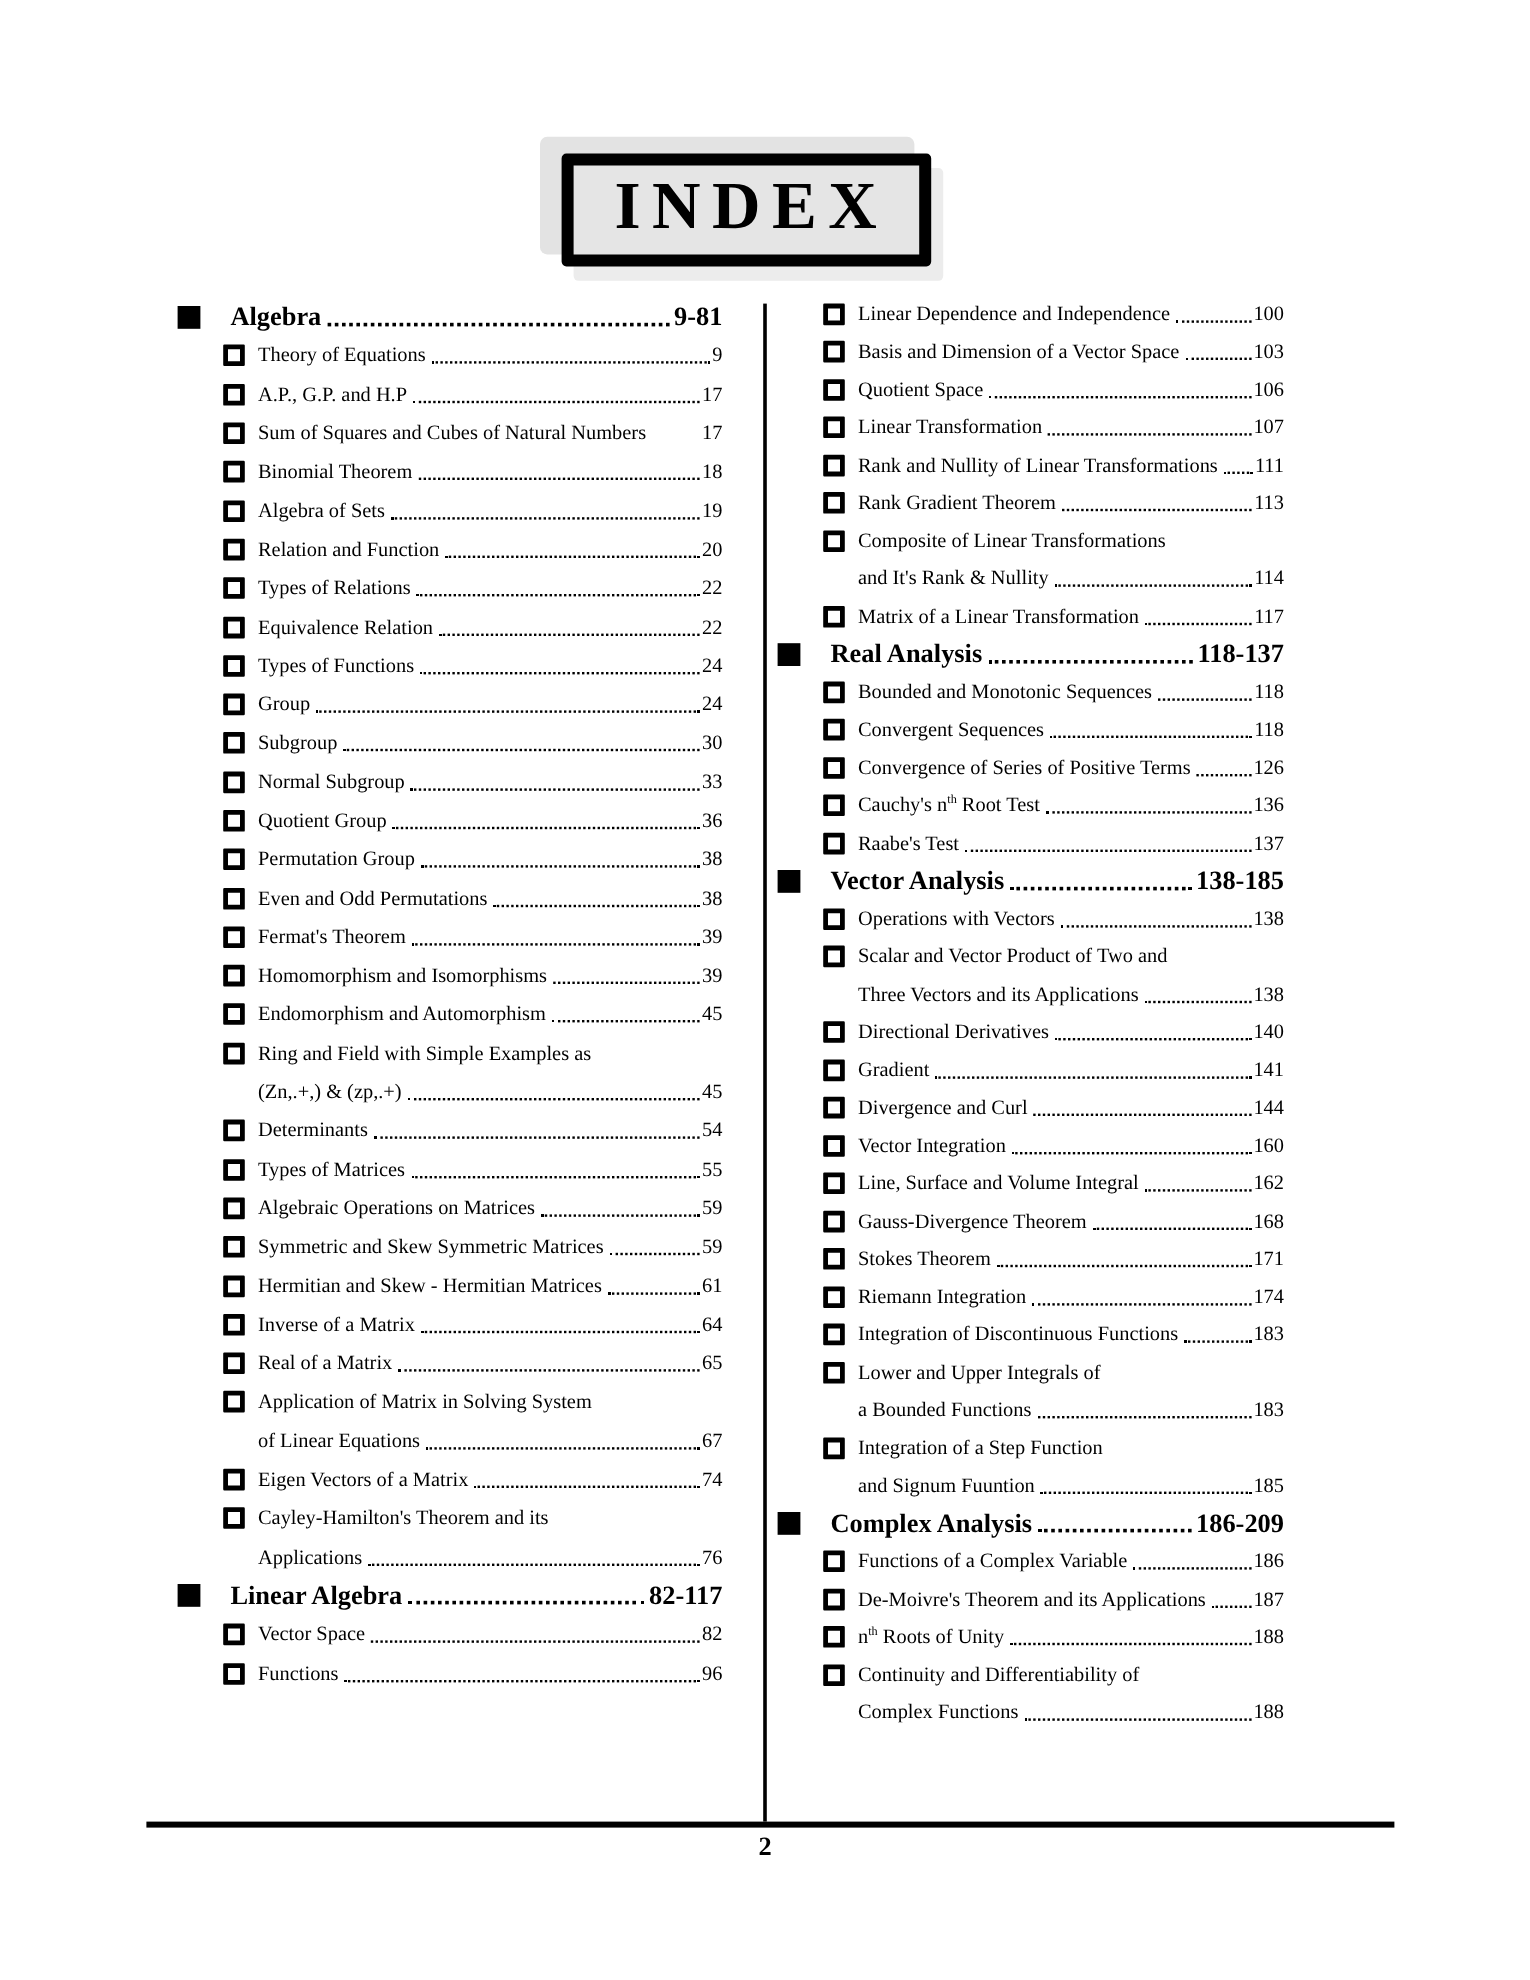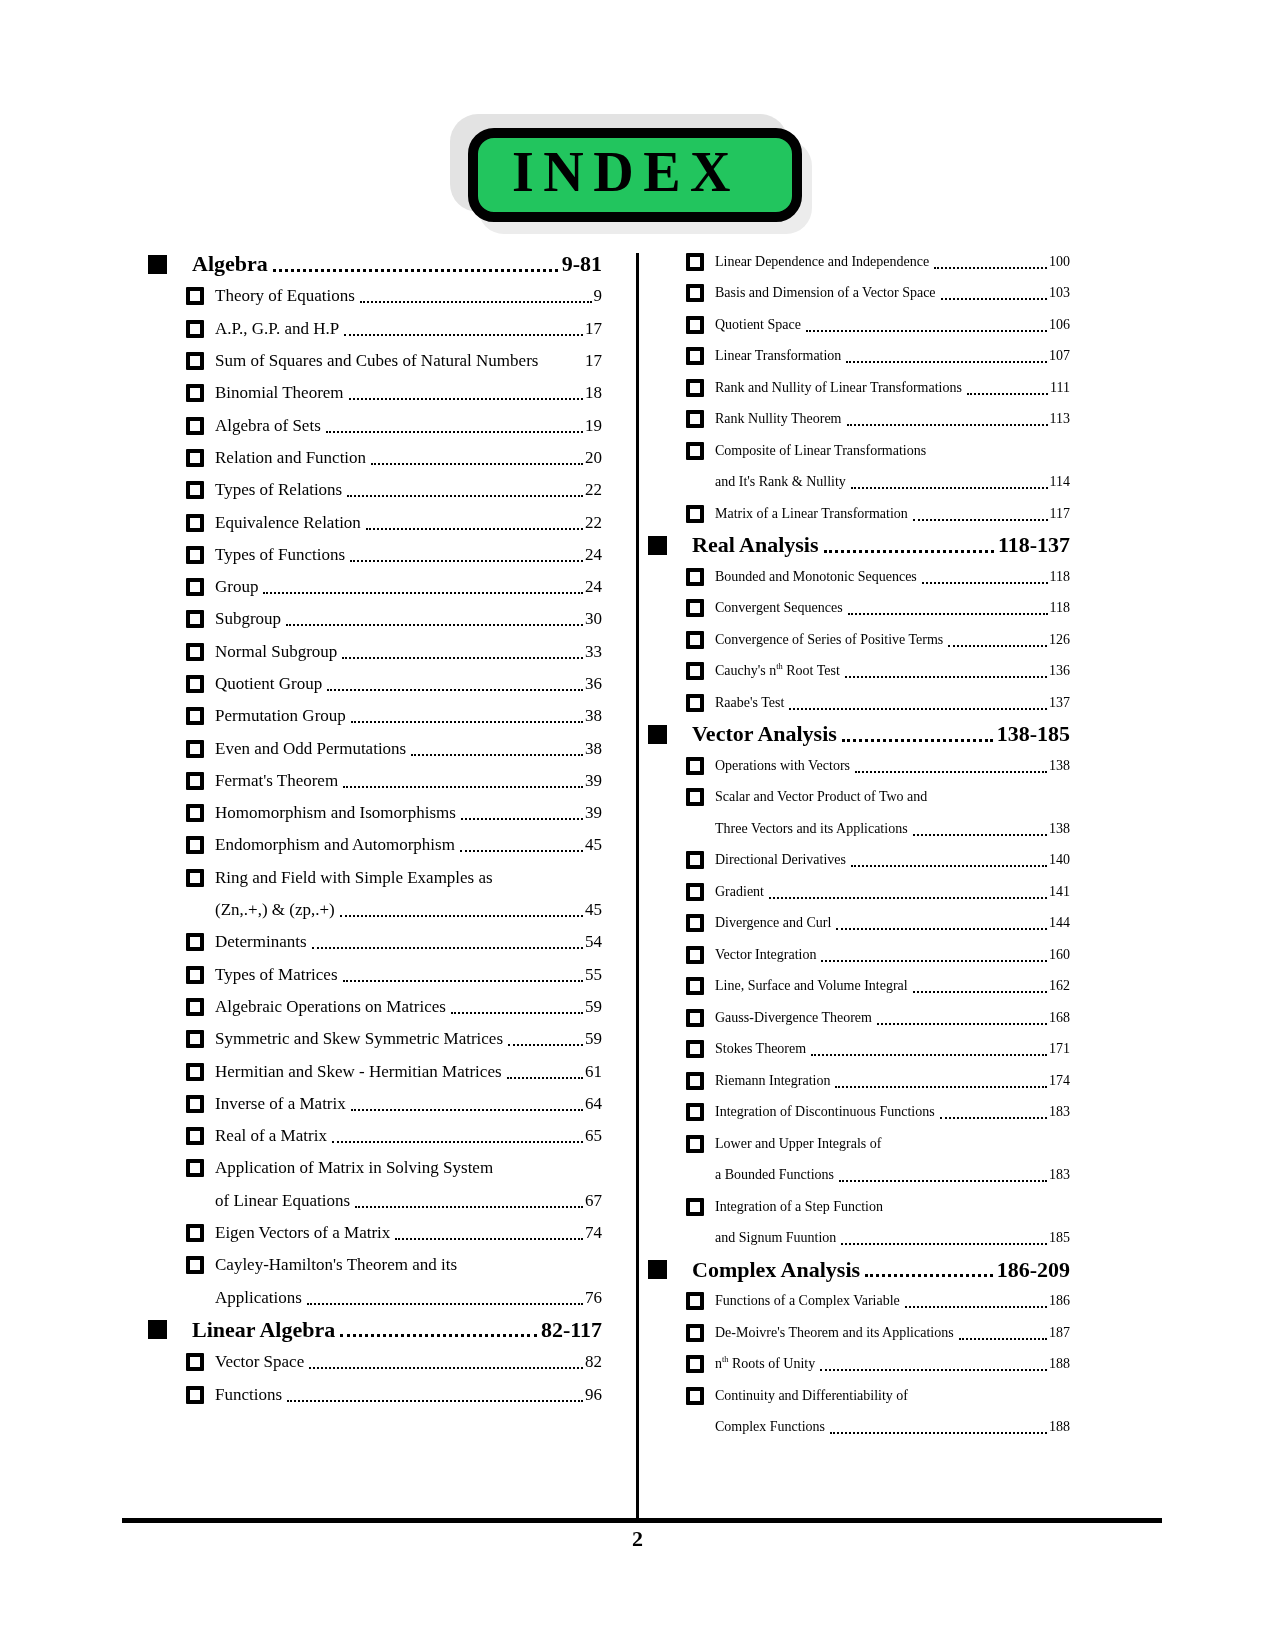--- a/index.html
+++ b/index.html
@@ -4,32 +4,32 @@
 <style>
   html,body{margin:0;padding:0;}
   body{
     width:1275px;height:1650px;background:#ffffff;color:#000;
     font-family:"Liberation Serif","DejaVu Serif",serif;
     position:relative;overflow:hidden;
   }
   
   .title-box{
     position:absolute;left:468px;top:128px;
-    background:#22c55e;border:10px solid #000;border-radius:26px;
-    padding:2px 52px 8px 34px;
+    background:#e5e5e5;border:10px solid #000;border-radius:4px;
+    padding:2px 26px 8px 34px;
     font-size:56px;font-weight:bold;letter-spacing:0.17em;
     box-shadow:-16px -12px 0 2px #e3e3e3, 10px 12px 0 0 #ececec;
   }
   
   .col{position:absolute;display:flex;flex-direction:column;}
   .col-left{left:146px;top:248px;width:456px;}
   .col-right{left:646px;top:246px;width:424px;}
   .row{display:flex;align-items:center;}
   .col-left .row{height:32.3px;font-size:17px;}
-  .col-right .row{height:31.5px;font-size:14px;}
+  .col-right .row{height:31.5px;font-size:17px;}
   .row.section{font-weight:bold;font-size:22px;}
   .bullet{flex:none;}
   .bullet.filled{width:19px;height:19px;background:#000;margin:0 25px 0 2px;}
   .bullet.open{
     width:18px;height:18px;box-sizing:border-box;border:4.5px solid #000;
     background:#fff;margin-left:40px;margin-right:11px;border-radius:1px;
   }
   .row.cont{padding-left:69px;text-align:right;}
   .label{white-space:nowrap;}
   .leader{
@@ -294,21 +294,21 @@
         <span class="pagenum">107</span>
       </div>
       <div class="row item">
         <span class="bullet open"></span>
         <span class="label">Rank and Nullity of Linear Transformations</span>
         <span class="leader"></span>
         <span class="pagenum">111</span>
       </div>
       <div class="row item">
         <span class="bullet open"></span>
-        <span class="label">Rank Nullity Theorem</span>
+        <span class="label">Rank Gradient Theorem</span>
         <span class="leader"></span>
         <span class="pagenum">113</span>
       </div>
       <div class="row item">
         <span class="bullet open"></span>
         <span class="label">Composite of Linear Transformations</span>
       </div>
       <div class="row cont">
         <span class="label">and It's Rank &amp; Nullity</span>
         <span class="leader"></span>

